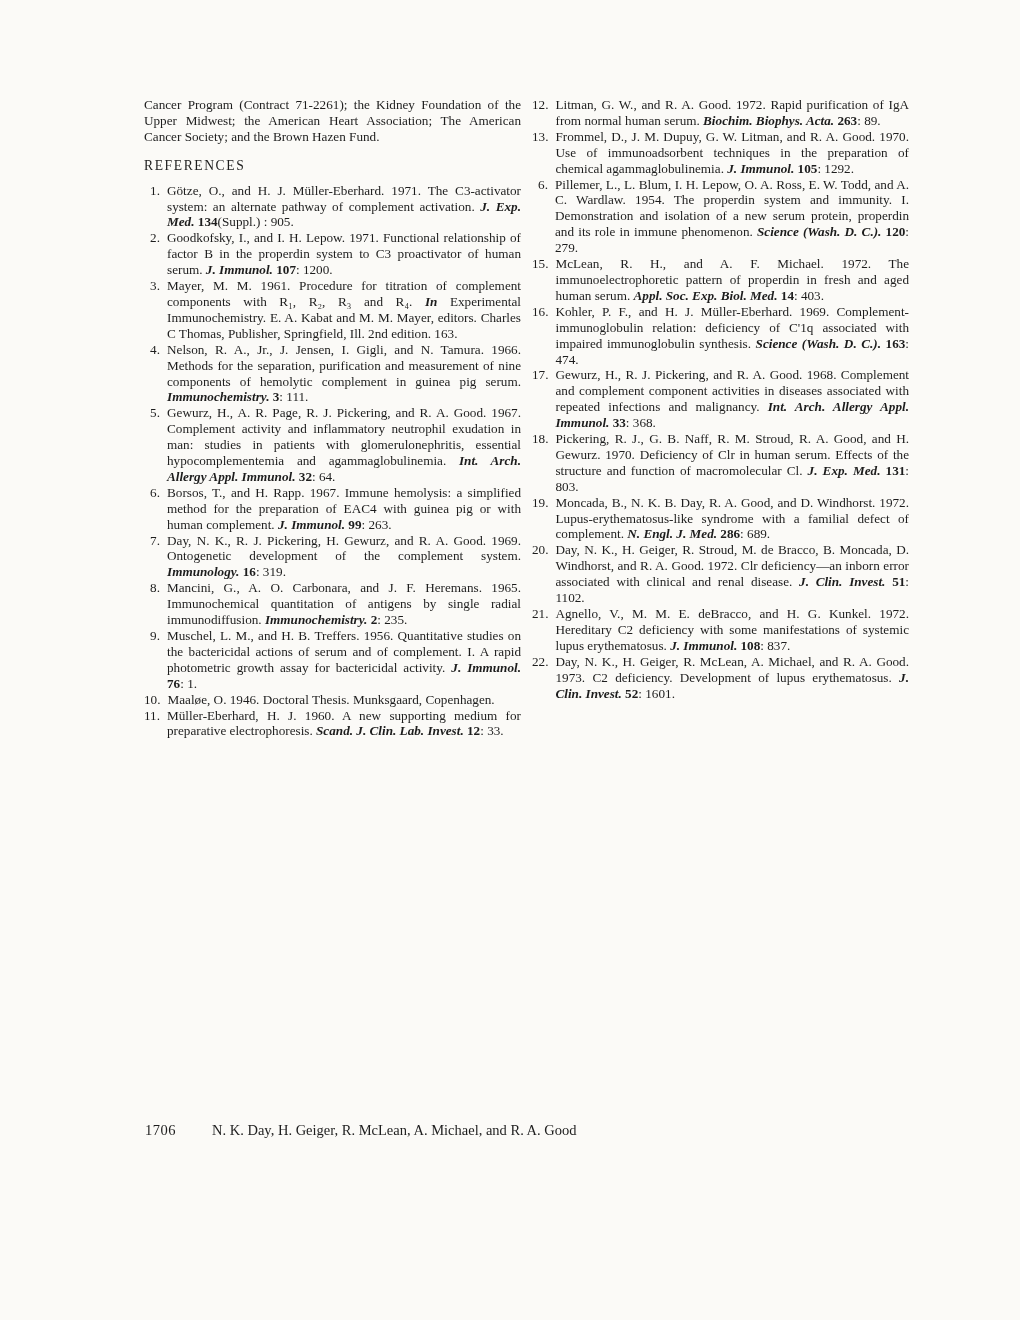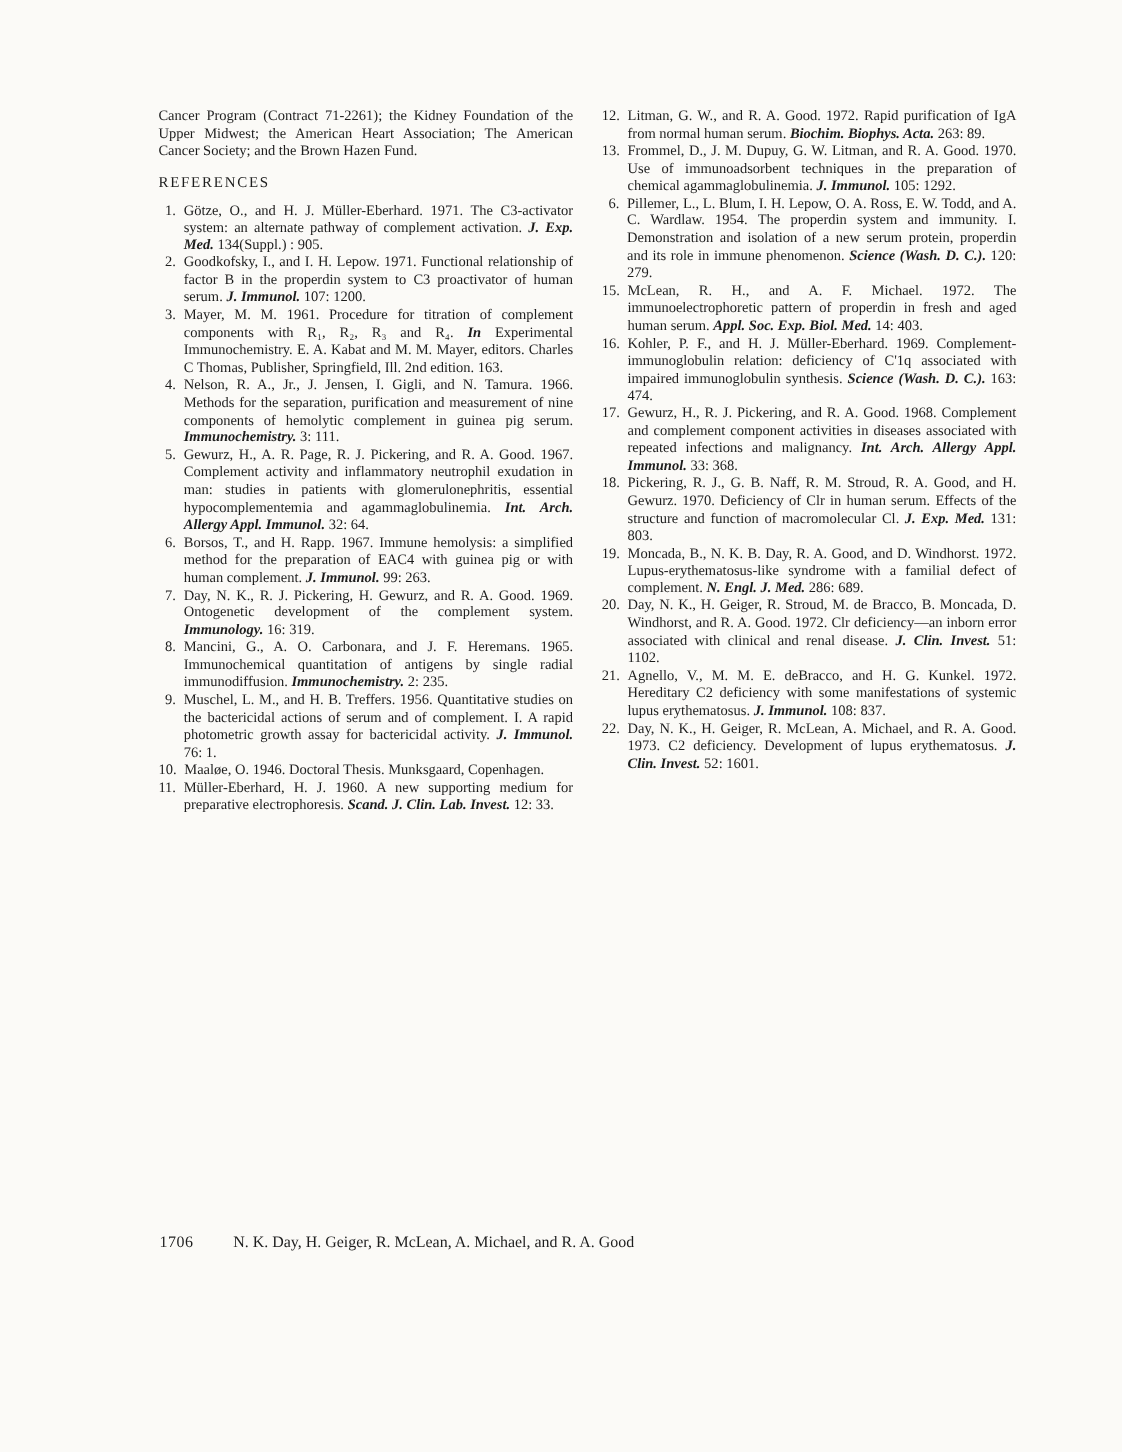--- a/index.html
+++ b/index.html
@@ -12,21 +12,21 @@
     color: #1d1d1d;
     position: relative;
     overflow: hidden;
   }
   .content {
     position: absolute;
     left: 144px;
     top: 97px;
     width: 780px;
   }
-  .columns { display: flex; gap: 26px; }
+  .columns { display: flex; gap: 11px; }
   .col {
     width: 377px;
     font-size: 13.2px;
     line-height: 15.9px;
     text-align: justify;
   }
   .acknowledgment { margin: 0 0 10px 0; }
   .refs-heading {
     font-size: 13.6px;
     font-weight: normal;
@@ -35,21 +35,21 @@
   }
   .ref-list { margin: 0; padding: 0; }
   .ref { display: flex; margin: 0; }
   .ref-num {
     flex: 0 0 23px;
     text-align: right;
     padding-right: 7px;
   }
   .ref-text { flex: 1; text-align: justify; }
   .it { font-style: italic; font-weight: bold; }
-  .bd { font-weight: normal; }
+  .bd { font-weight: bold; }
   .footer {
     position: absolute;
     left: 145px;
     top: 1122px;
     font-size: 14.5px;
     white-space: nowrap;
   }
   .page-num { font-style: normal; letter-spacing: 0.5px; }
   .running-title { margin-left: 36px; }
 </style>

